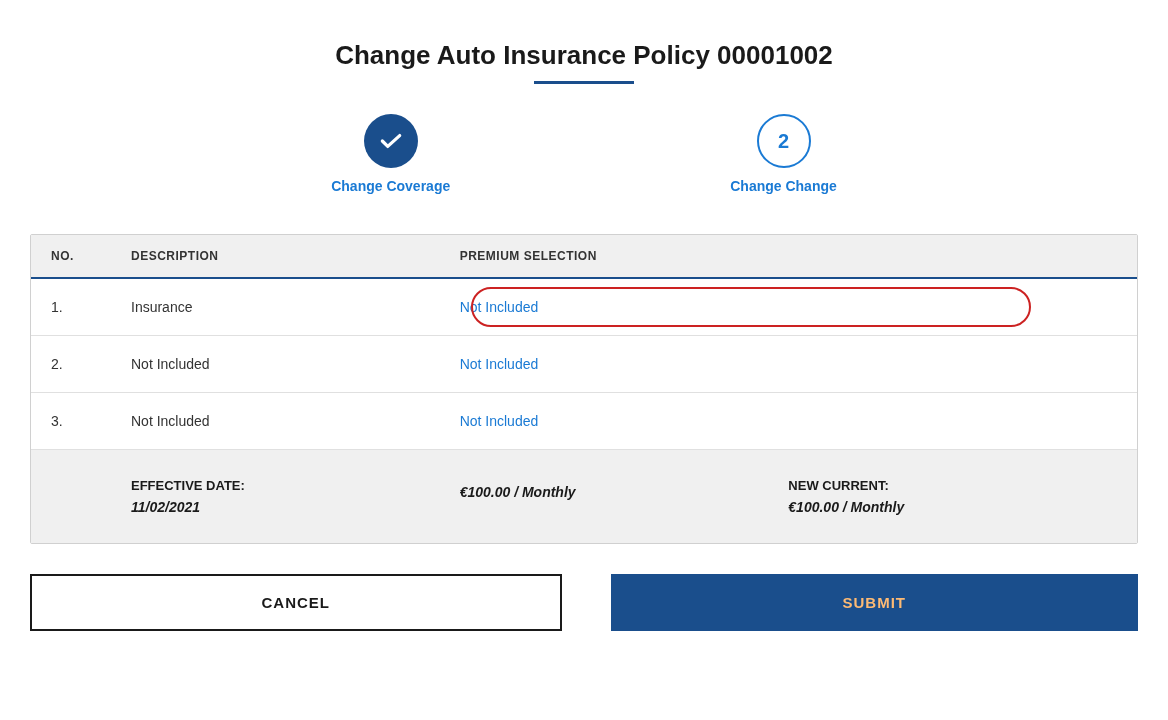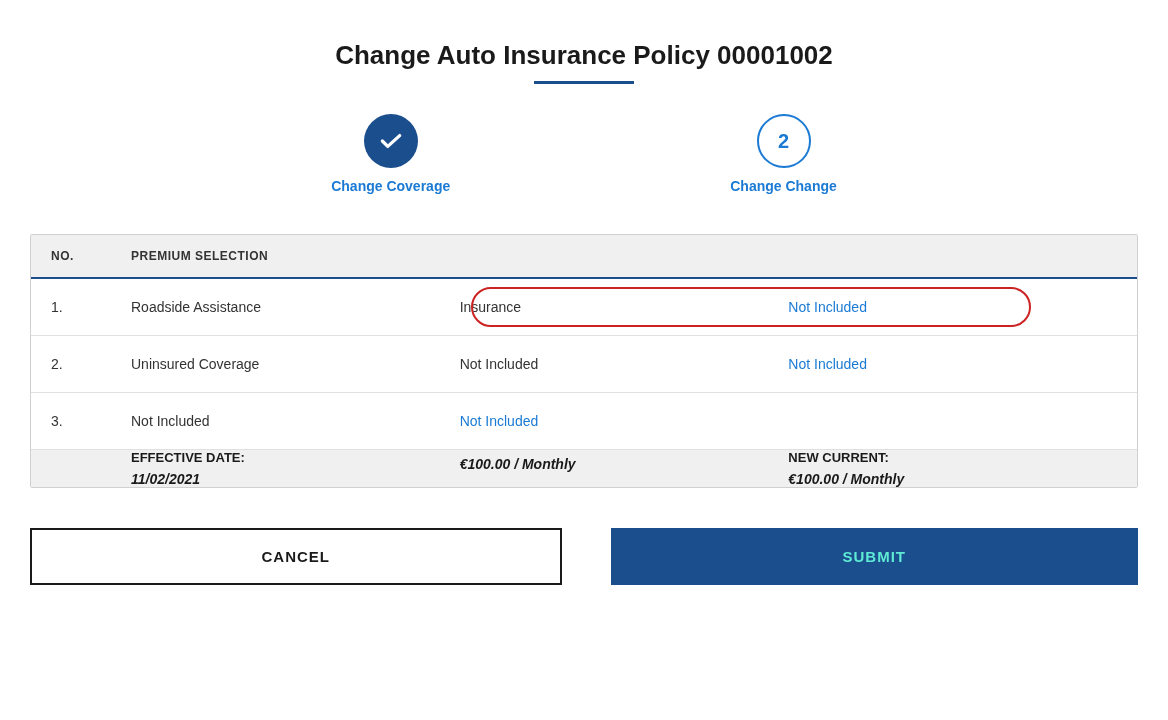--- a/index.html
+++ b/index.html
@@ -147,21 +147,21 @@
       height: calc(100% - 16px);
       border: 2px solid #cc2222;
       border-radius: 30px;
       pointer-events: none;
     }
 
     .table-footer {
       display: grid;
       grid-template-columns: 80px 1fr 1fr 1fr;
       background-color: #f0f0f0;
-      padding: 0 20px;
+      padding: 28px 20px;
     }
 
     .footer-label {
       font-size: 13px;
       font-weight: bold;
       color: #1a1a1a;
     }
 
     .footer-value {
       font-size: 14px;
@@ -173,21 +173,20 @@
 
     .footer-cell {
       display: flex;
       flex-direction: column;
     }
 
     .button-row {
       display: flex;
       width: 100%;
       gap: 49px;
-      margin-top: 10px;
     }
 
     .btn-cancel {
       flex: 1;
       padding: 18px;
       background: white;
       border: 2px solid #1a1a1a;
       font-size: 15px;
       font-weight: bold;
       color: #1a1a1a;
@@ -196,21 +195,21 @@
       text-transform: uppercase;
     }
 
     .btn-submit {
       flex: 1;
       padding: 18px;
       background: #1a4e8c;
       border: none;
       font-size: 15px;
       font-weight: bold;
-      color: #5eead4;
+      color: #fdba74;
       letter-spacing: 1px;
       cursor: pointer;
       text-transform: uppercase;
     }
   </style>
 </head>
 <body>
 
 <h1 class="page-title">Change Auto Insurance Policy 00001002</h1>
 <div class="title-underline"></div>
@@ -227,34 +226,33 @@
 
   <div class="step">
     <div class="step-circle-outline">2</div>
     <span class="step-label">Change Change</span>
   </div>
 </div>
 
 <div class="table-container">
   <div class="table-header">
     <div class="table-header-cell">NO.</div>
+    <div class="table-header-cell">DESCRIPTION</div>
     <div class="table-header-cell">PREMIUM SELECTION</div>
   </div>
 
   <div class="table-row highlighted">
     <div class="highlight-box"></div>
     <div class="table-cell">1.</div>
-    <div class="table-cell">Roadside Assistance</div>
     <div class="table-cell">Insurance</div>
     <div class="table-cell blue-link">Not Included</div>
   </div>
 
   <div class="table-row">
     <div class="table-cell">2.</div>
-    <div class="table-cell">Uninsured Coverage</div>
     <div class="table-cell">Not Included</div>
     <div class="table-cell blue-link">Not Included</div>
   </div>
 
   <div class="table-row">
     <div class="table-cell">3.</div>
     <div class="table-cell">Not Included</div>
     <div class="table-cell blue-link">Not Included</div>
   </div>
 

